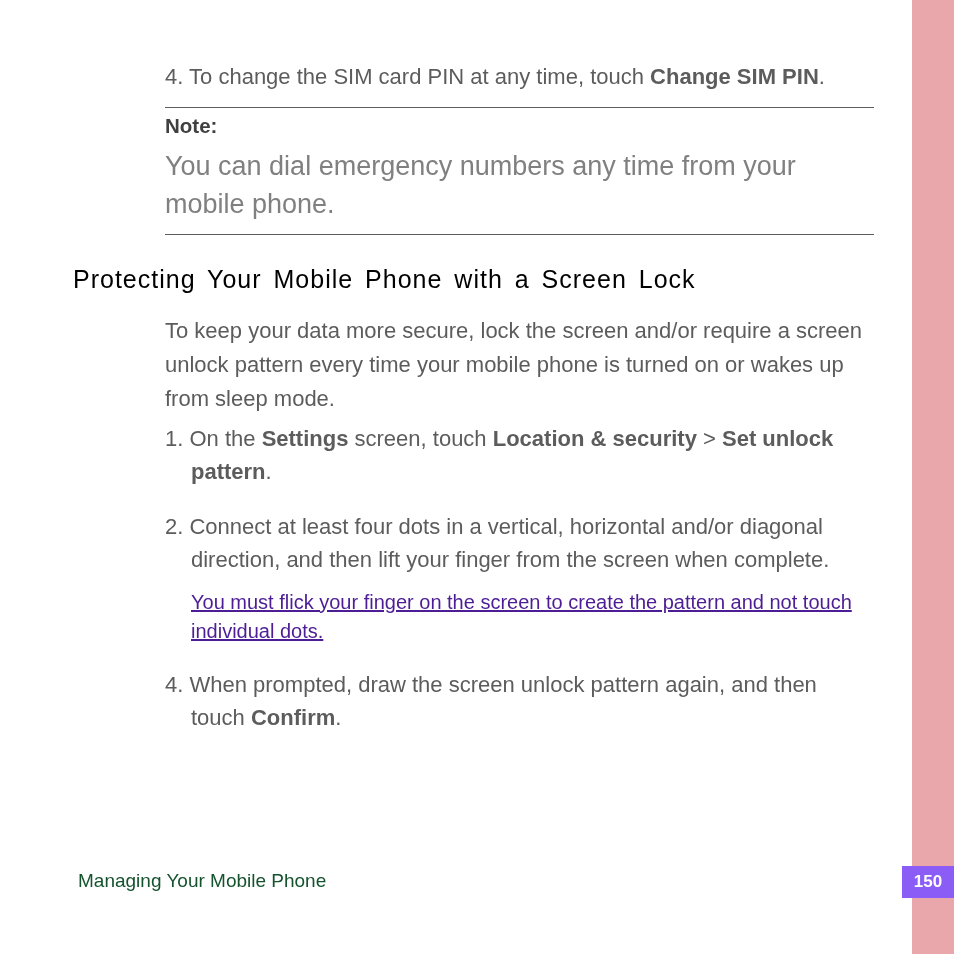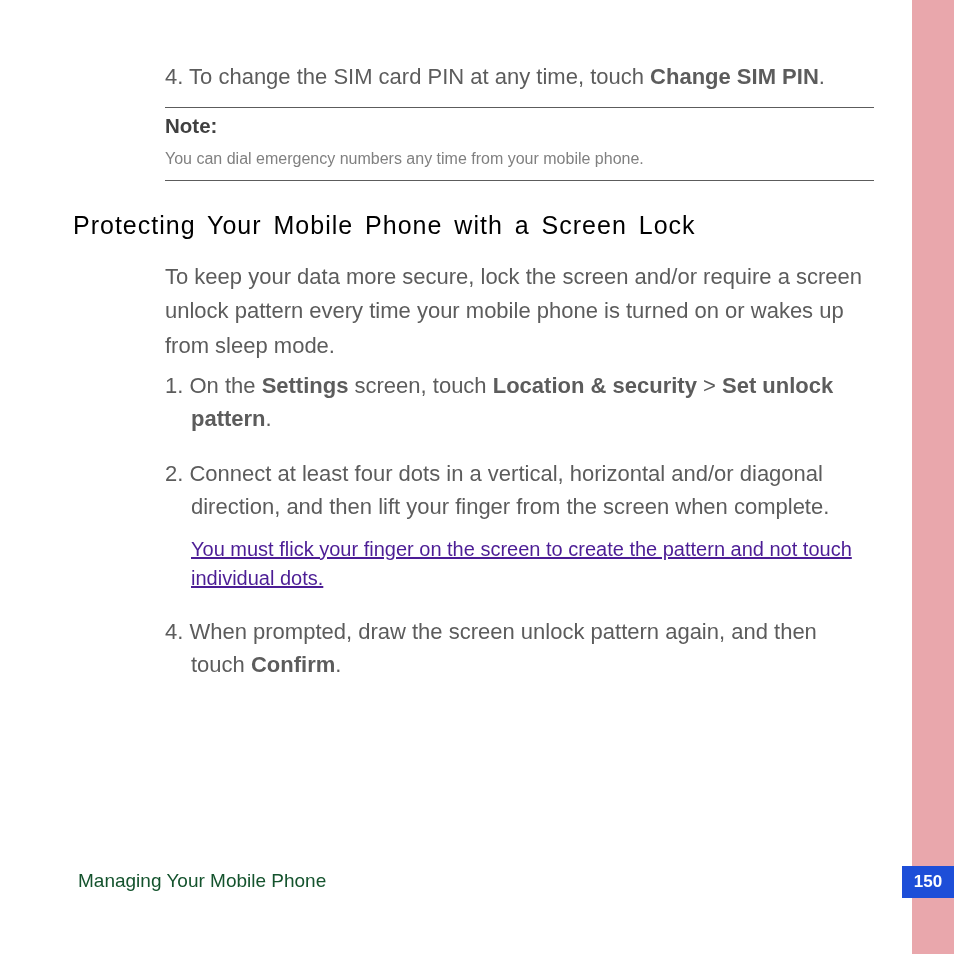--- a/index.html
+++ b/index.html
@@ -38,21 +38,21 @@
       margin-bottom: 30px;
       padding: 6px 0 10px 0;
     }
     .note-label {
       font-weight: bold;
       font-size: 20.5px;
       color: #404040;
       margin-bottom: 10px;
     }
     .note-text {
-      font-size: 16px;
+      font-size: 27px;
       color: #808080;
       line-height: 1.4;
     }
     .section-heading {
       font-size: 25px;
       color: #000000;
       letter-spacing: 1px;
       word-spacing: 4px;
       margin-left: -92px;
       margin-bottom: 20px;
@@ -81,21 +81,21 @@
       width: 42px;
       height: 100%;
       background: #e9a7ac;
     }
     .page-number-tab {
       position: absolute;
       right: 0;
       bottom: 56px;
       width: 52px;
       height: 32px;
-      background: #1d4ed8;
+      background: #8b5cf6;
       color: #ffffff;
       font-size: 17px;
       font-weight: bold;
       display: flex;
       align-items: center;
       justify-content: center;
     }
     .footer {
       position: absolute;
       bottom: 62px;

